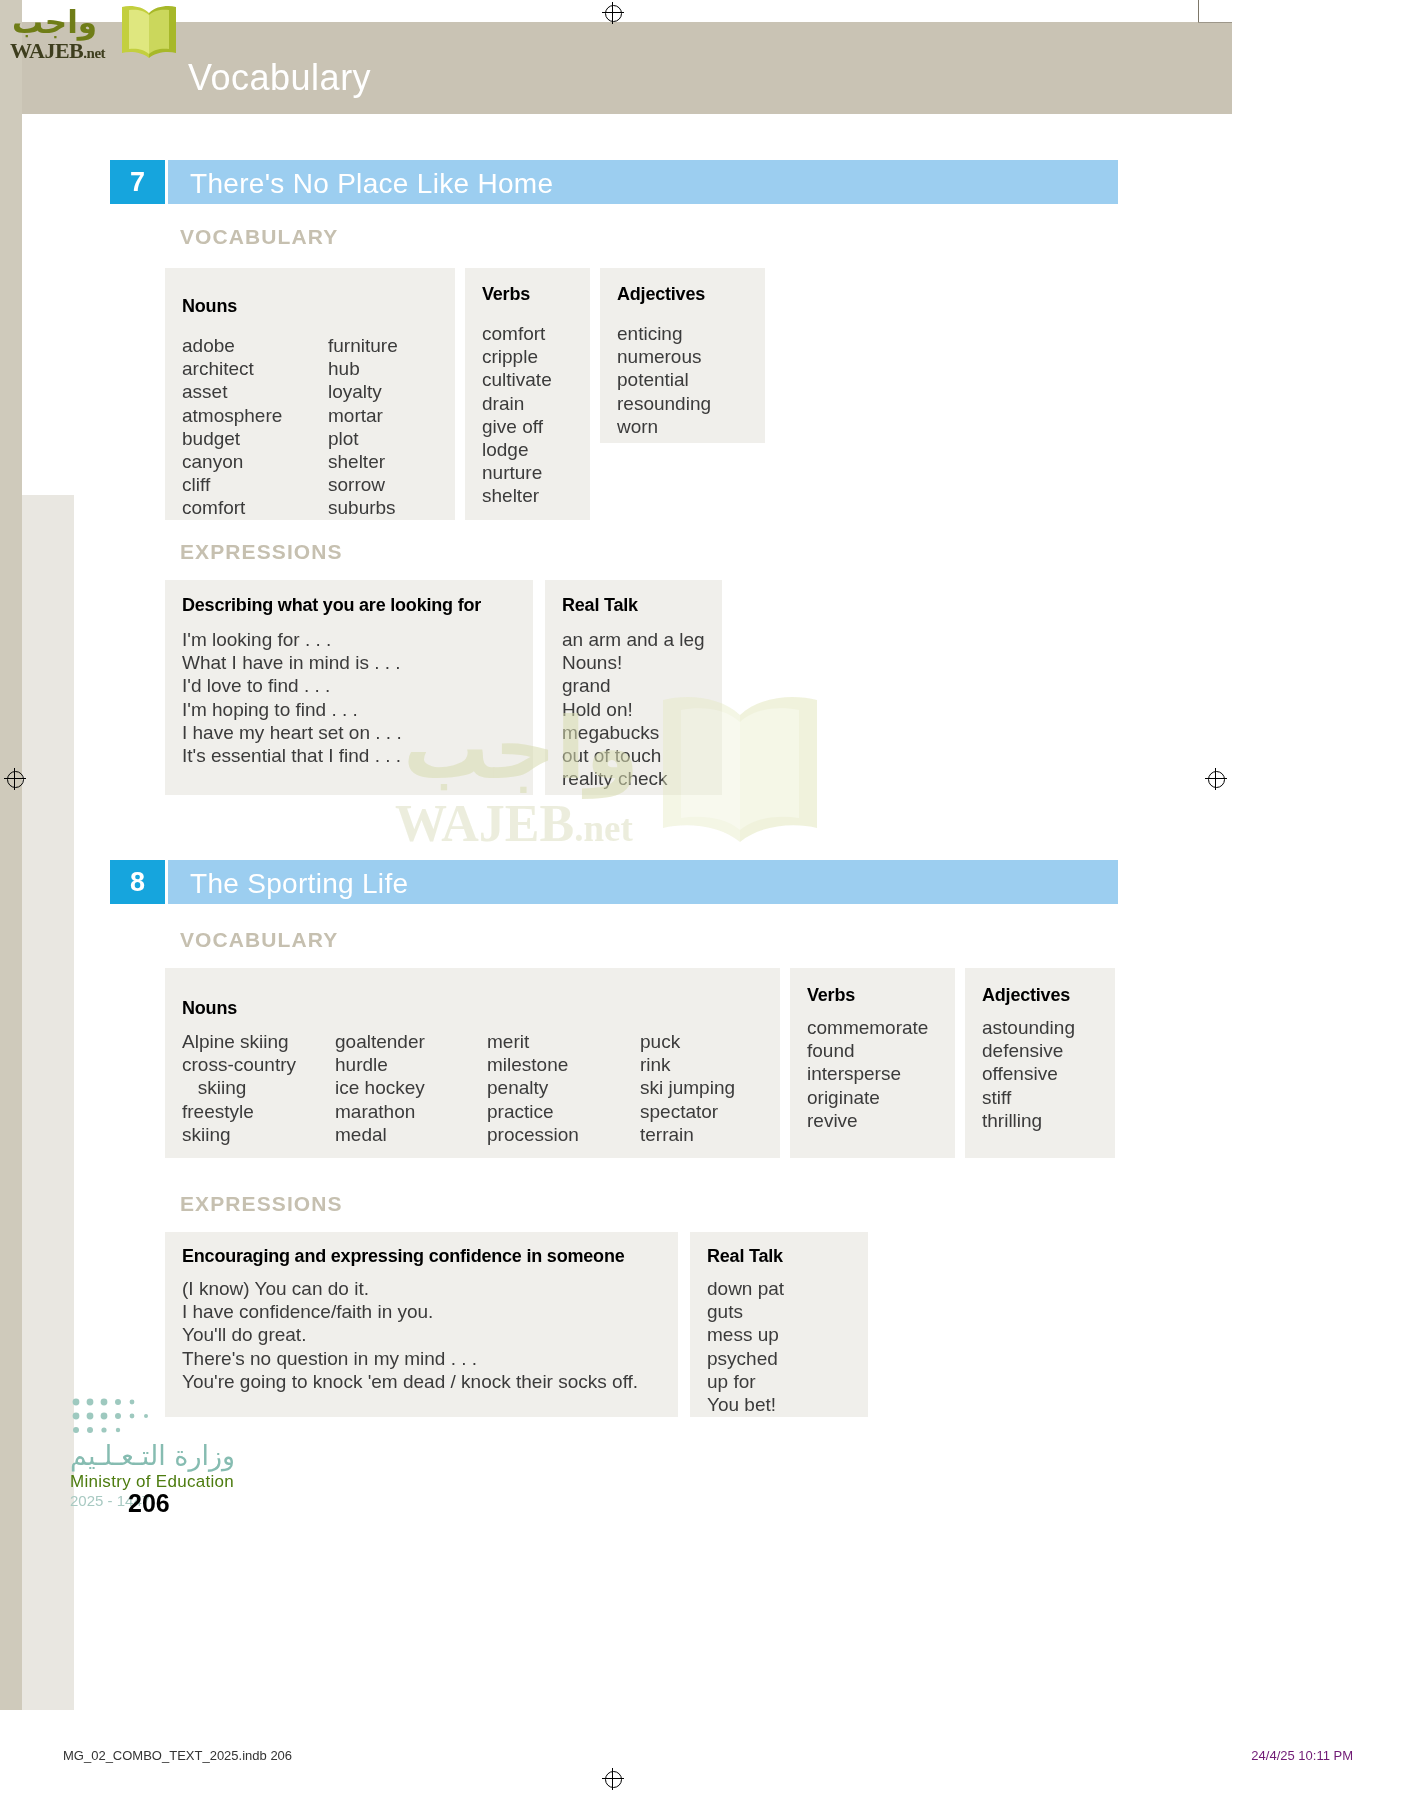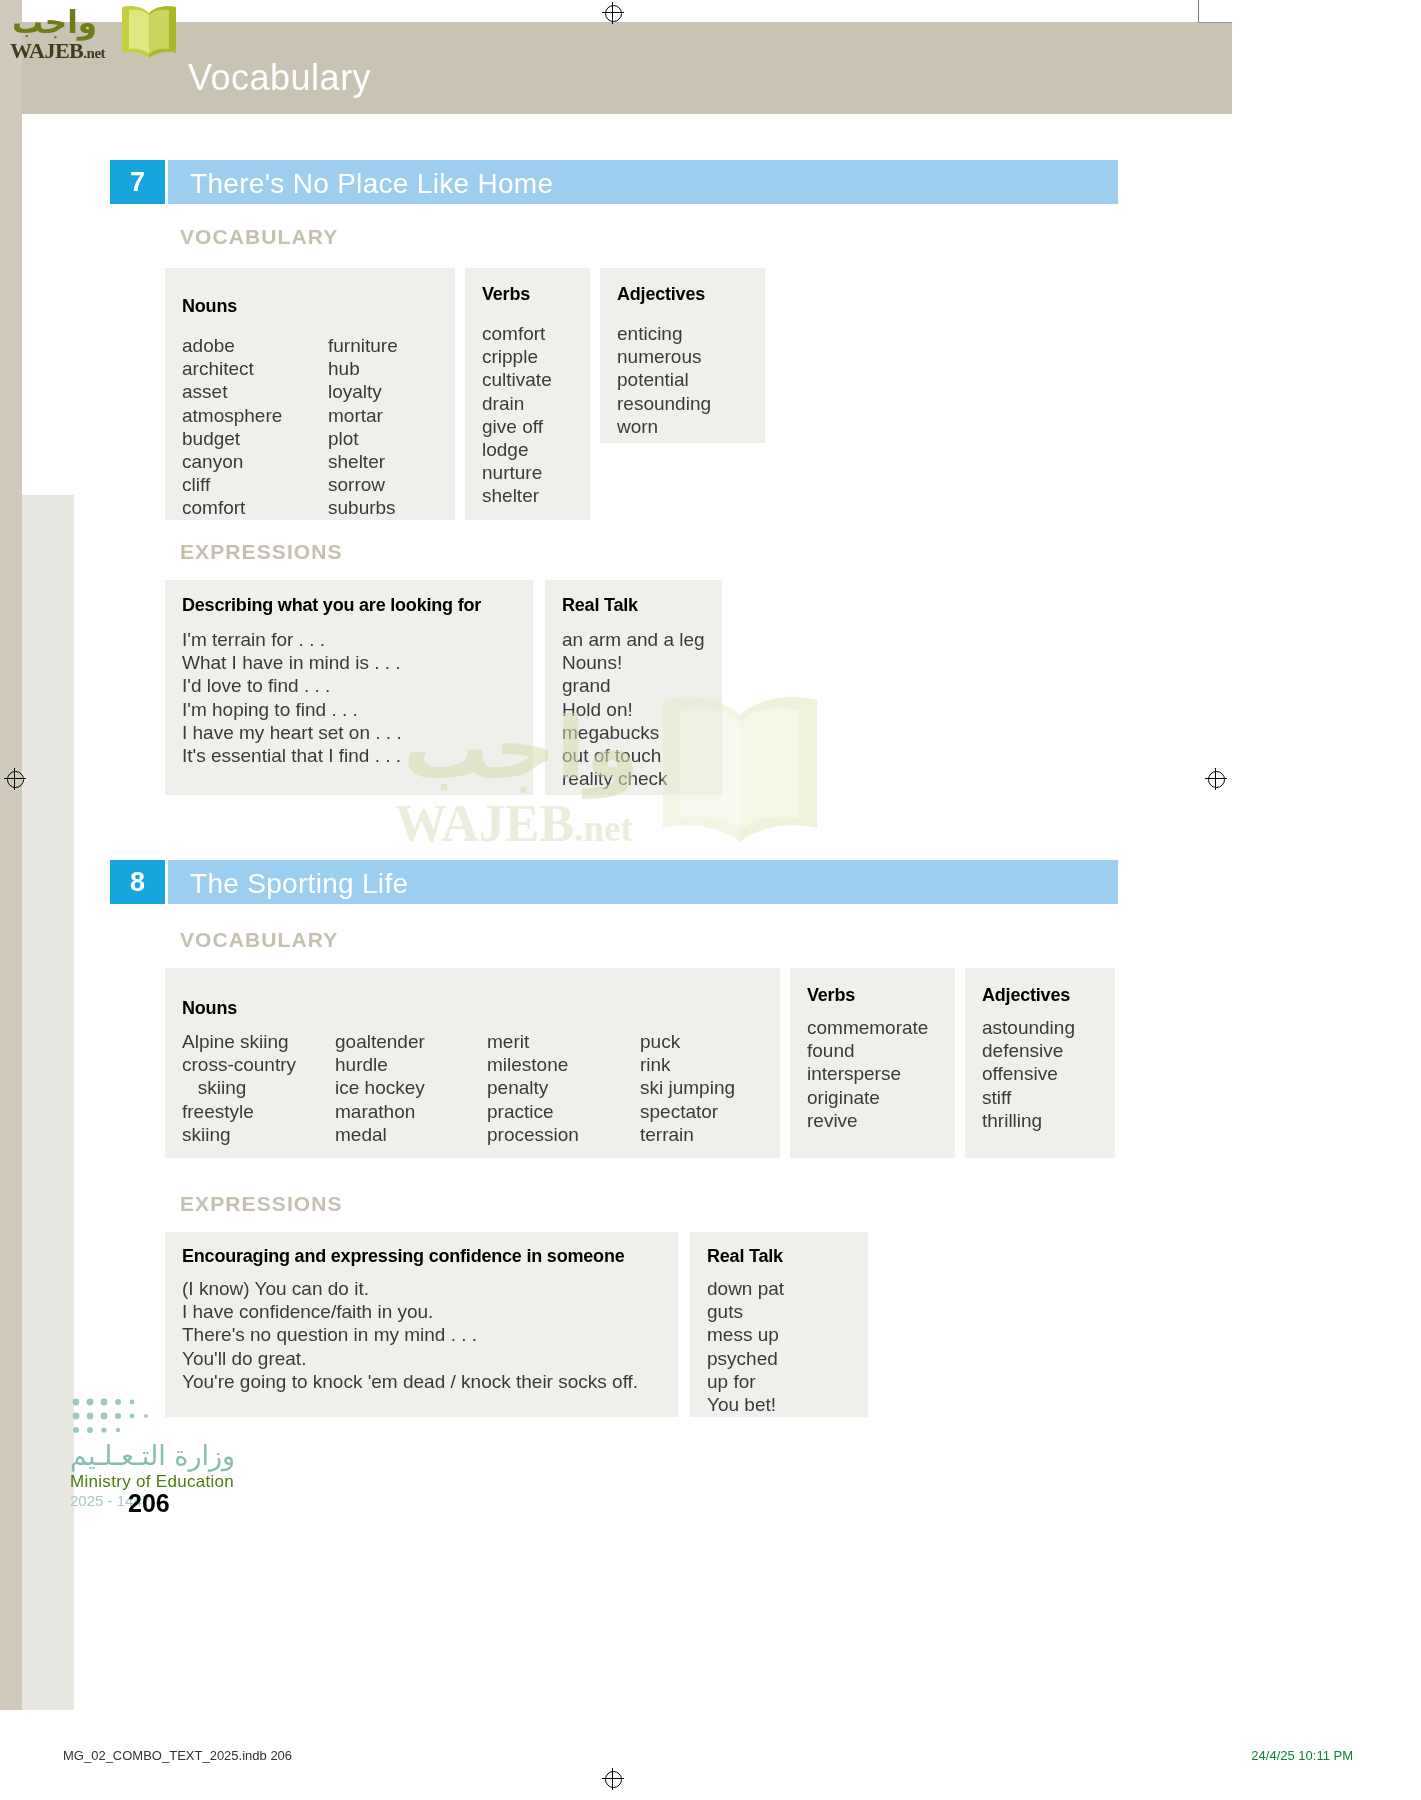--- a/index.html
+++ b/index.html
@@ -146,21 +146,21 @@
   .page-number {
     position:absolute; left:128px; top:1468px;
     font-size:25px; font-weight:bold; color:#000;margin-top:21px;
   }
 
   
   .slug-left {
     position:absolute; left:63px; top:1748px; font-size:13px; color:#333;
   }
   .slug-right {
-    position:absolute; right:68px; top:1748px; font-size:13px; color:#15803d;
+    position:absolute; right:68px; top:1748px; font-size:13px; color:#701a75;
   }
 </style>
 </head>
 <body>
 
 <div class="page-edge-left"></div>
 <div class="page-edge-left-white"></div>
 <div class="grey-tab"></div>
 
 <div class="header-band"></div>
@@ -247,21 +247,21 @@
     <div>resounding</div>
     <div>worn</div>
   </div>
 </div>
 
 <div class="sect-label" style="left:180px; top:540px;">EXPRESSIONS</div>
 
 <div class="gbox" style="left:165px; top:580px; width:368px; height:215px;">
   <div class="b-title" style="left:17px; top:15px;">Describing what you are looking for</div>
   <div class="ecol" style="left:17px; top:48px;">
-    <div>I'm terrain for . . .</div>
+    <div>I'm looking for . . .</div>
     <div>What I have in mind is . . .</div>
     <div>I'd love to find . . .</div>
     <div>I'm hoping to find . . .</div>
     <div>I have my heart set on . . .</div>
     <div>It's essential that I find . . .</div>
   </div>
 </div>
 
 <div class="gbox" style="left:545px; top:580px; width:177px; height:215px;">
   <div class="b-title" style="left:17px; top:15px;">Real Talk</div>
@@ -349,22 +349,22 @@
   </div>
 </div>
 
 <div class="sect-label" style="left:180px; top:1192px;">EXPRESSIONS</div>
 
 <div class="gbox" style="left:165px; top:1232px; width:513px; height:185px;">
   <div class="b-title" style="left:17px; top:14px;">Encouraging and expressing confidence in someone</div>
   <div class="ecol" style="left:17px; top:45px;">
     <div>(I know) You can do it.</div>
     <div>I have confidence/faith in you.</div>
+    <div>You'll do great.</div>
     <div>There's no question in my mind . . .</div>
-    <div>You'll do great.</div>
     <div>You're going to knock 'em dead / knock their socks off.</div>
   </div>
 </div>
 
 <div class="gbox" style="left:690px; top:1232px; width:178px; height:185px;">
   <div class="b-title" style="left:17px; top:14px;">Real Talk</div>
   <div class="ecol" style="left:17px; top:45px;">
     <div>down pat</div>
     <div>guts</div>
     <div>mess up</div>

